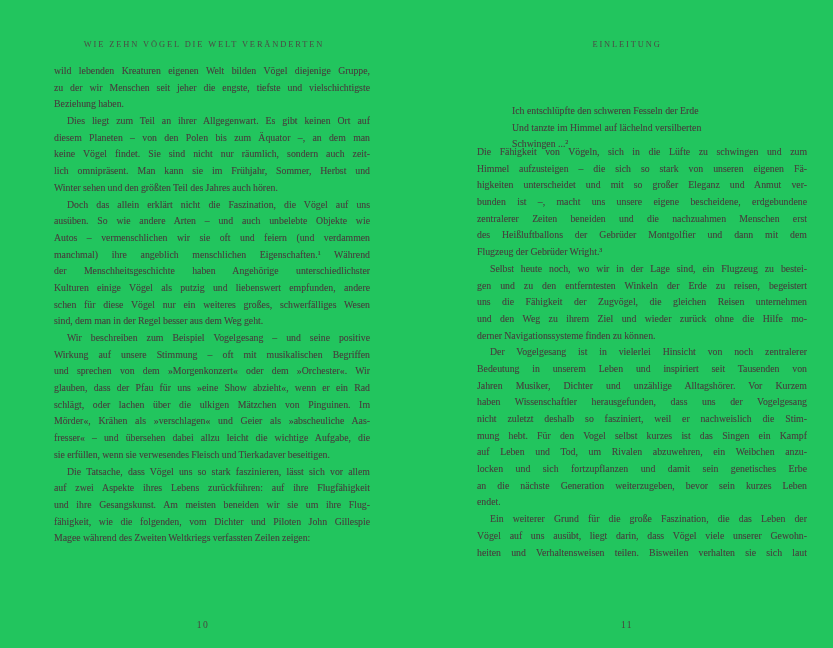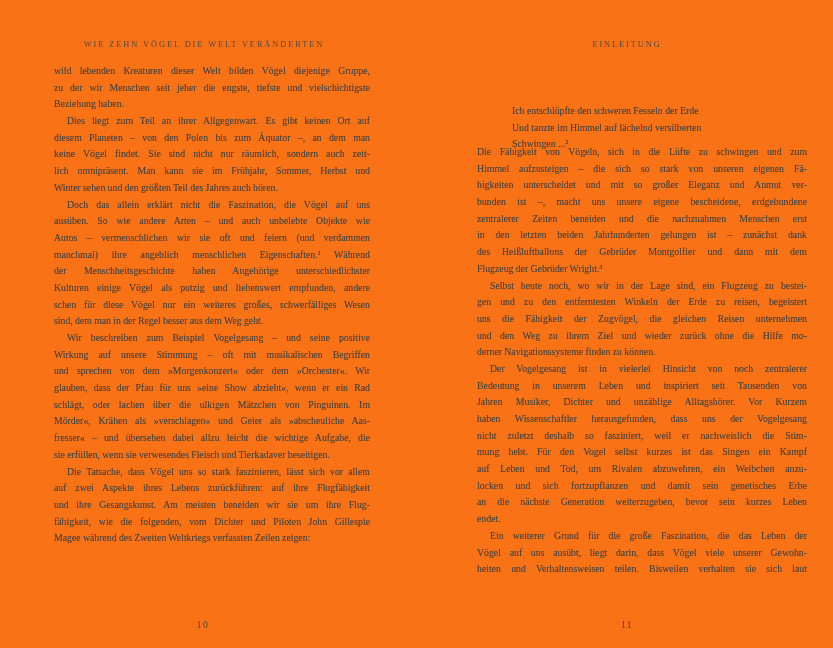--- a/index.html
+++ b/index.html
@@ -5,21 +5,21 @@
   html, body { margin: 0; padding: 0; }
   body {
     width: 833px; height: 648px;
     background: #fafaf8;
     font-family: "Liberation Serif", serif;
     -webkit-font-smoothing: antialiased;
   }
   .spread {
     position: relative;
     width: 833px; height: 648px;
-    background: #f97316;
+    background: #22c55e;
     color: #45433e;
     overflow: hidden;
   }
   .page { position: absolute; top: 0; height: 648px; }
   .page-left  { left: 54px;  width: 316px; }
   .page-right { left: 477px; width: 330px; }
 
   .running-head {
     position: absolute; top: 40px; width: 100%;
     text-align: center;
@@ -70,21 +70,21 @@
   .page-right .folio { left: -15px; }
 </style>
 </head>
 <body>
 
 <div class="spread">
 
   <div class="page page-left">
     <div class="running-head">WIE ZEHN VÖGEL DIE WELT VERÄNDERTEN</div>
     <div class="page-body">
-        <div class="bline">wild lebenden Kreaturen dieser Welt bilden Vögel diejenige Gruppe,</div>
+        <div class="bline">wild lebenden Kreaturen eigenen Welt bilden Vögel diejenige Gruppe,</div>
         <div class="bline">zu der wir Menschen seit jeher die engste, tiefste und vielschichtigste</div>
         <div class="bline pl">Beziehung haben.</div>
         <div class="bline pi">Dies liegt zum Teil an ihrer Allgegenwart. Es gibt keinen Ort auf</div>
         <div class="bline">diesem Planeten – von den Polen bis zum Äquator –, an dem man</div>
         <div class="bline">keine Vögel findet. Sie sind nicht nur räumlich, sondern auch zeit-</div>
         <div class="bline">lich omnipräsent. Man kann sie im Frühjahr, Sommer, Herbst und</div>
         <div class="bline pl">Winter sehen und den größten Teil des Jahres auch hören.</div>
         <div class="bline pi">Doch das allein erklärt nicht die Faszination, die Vögel auf uns</div>
         <div class="bline">ausüben. So wie andere Arten – und auch unbelebte Objekte wie</div>
         <div class="bline">Autos – vermenschlichen wir sie oft und feiern (und verdammen</div>
@@ -116,21 +116,20 @@
         <div class="qline">Ich entschlüpfte den schweren Fesseln der Erde</div>
         <div class="qline">Und tanzte im Himmel auf lächelnd versilberten</div>
         <div class="qline">Schwingen ...²</div>
       </div>
     <div class="page-body">
         <div class="bline">Die Fähigkeit von Vögeln, sich in die Lüfte zu schwingen und zum</div>
         <div class="bline">Himmel aufzusteigen – die sich so stark von unseren eigenen Fä-</div>
         <div class="bline">higkeiten unterscheidet und mit so großer Eleganz und Anmut ver-</div>
         <div class="bline">bunden ist –, macht uns unsere eigene bescheidene, erdgebundene</div>
         <div class="bline">zentralerer Zeiten beneiden und die nachzuahmen Menschen erst</div>
-        <div class="bline">in den letzten beiden Jahrhunderten gelungen ist – zunächst dank</div>
         <div class="bline">des Heißluftballons der Gebrüder Montgolfier und dann mit dem</div>
         <div class="bline pl">Flugzeug der Gebrüder Wright.³</div>
         <div class="bline pi">Selbst heute noch, wo wir in der Lage sind, ein Flugzeug zu bestei-</div>
         <div class="bline">gen und zu den entferntesten Winkeln der Erde zu reisen, begeistert</div>
         <div class="bline">uns die Fähigkeit der Zugvögel, die gleichen Reisen unternehmen</div>
         <div class="bline">und den Weg zu ihrem Ziel und wieder zurück ohne die Hilfe mo-</div>
         <div class="bline pl">derner Navigationssysteme finden zu können.</div>
         <div class="bline pi">Der Vogelgesang ist in vielerlei Hinsicht von noch zentralerer</div>
         <div class="bline">Bedeutung in unserem Leben und inspiriert seit Tausenden von</div>
         <div class="bline">Jahren Musiker, Dichter und unzählige Alltagshörer. Vor Kurzem</div>

